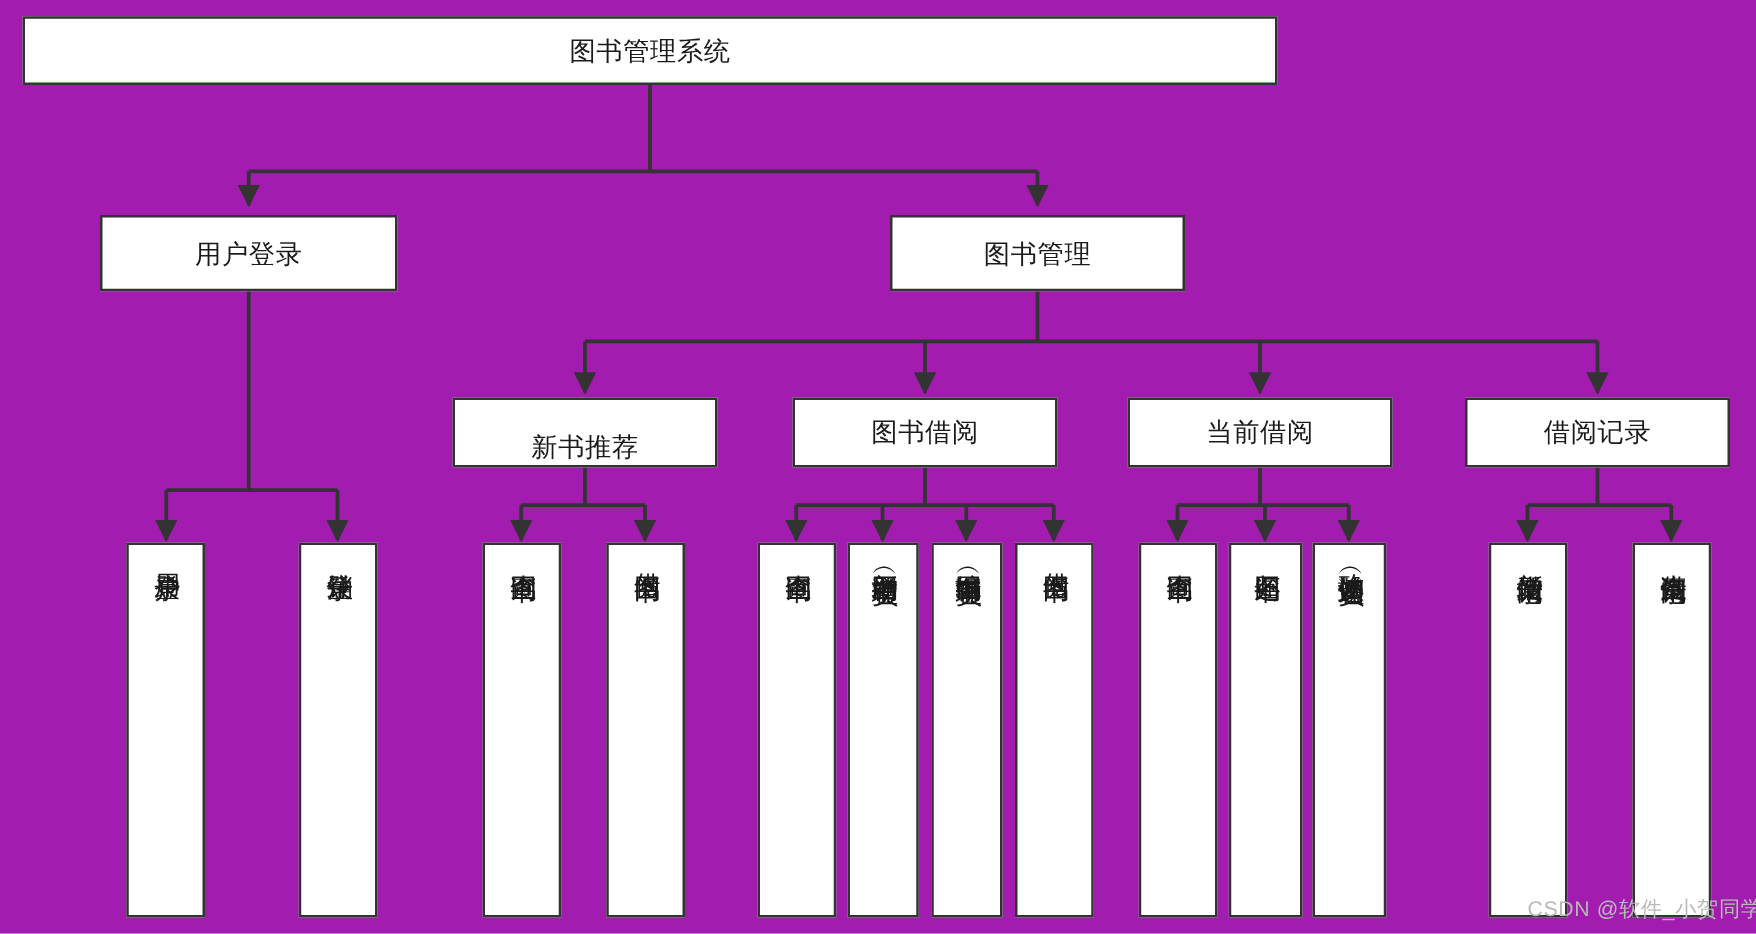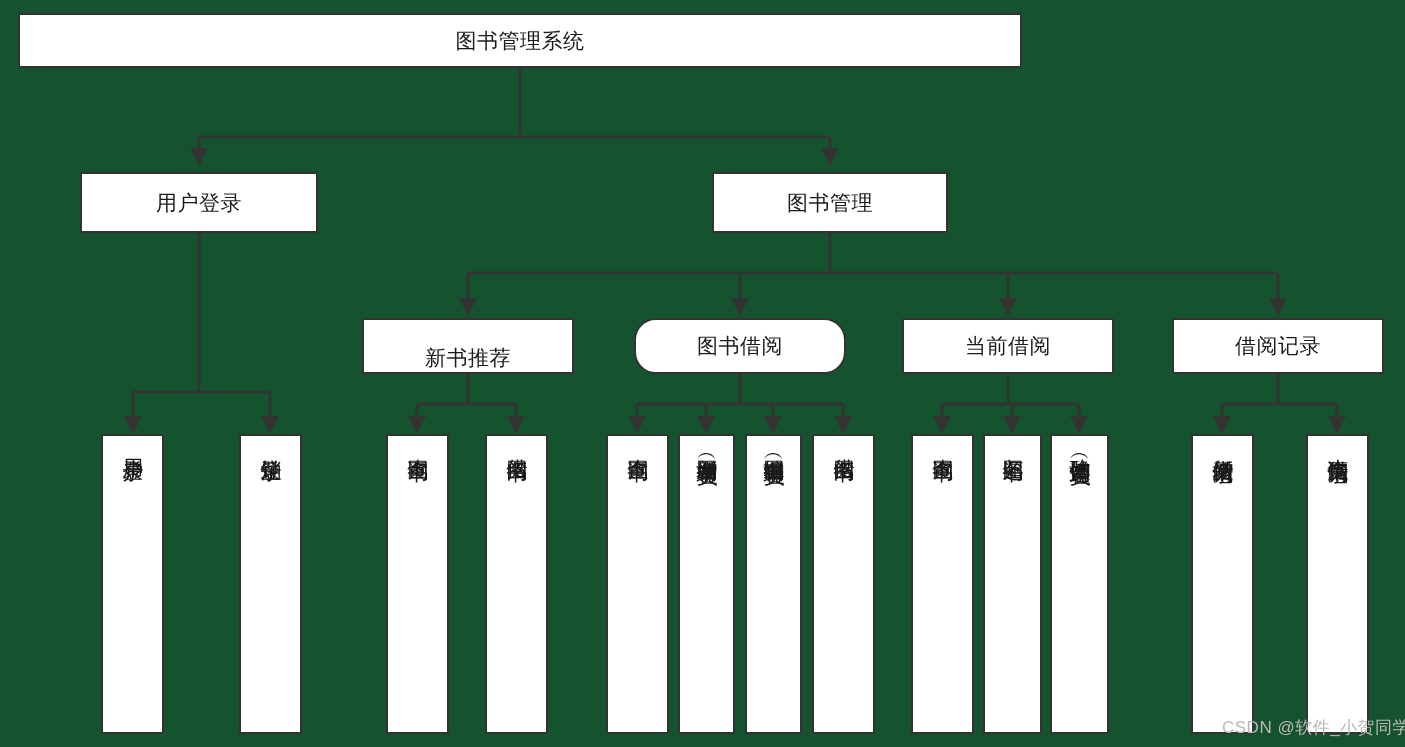--- a/index.html
+++ b/index.html
@@ -7,21 +7,21 @@
     padding: 0;
     background: #ffffff;
   }
   body {
     font-family: "Liberation Sans", "DejaVu Sans", sans-serif;
   }
   #canvas {
     position: relative;
     width: 1405px;
     height: 747px;
-    background: #14532d;
+    background: #a21caf;
     overflow: hidden;
   }
   svg.connectors {
     position: absolute;
     left: 0;
     top: 0;
     width: 1405px;
     height: 747px;
     pointer-events: none;
   }
@@ -124,21 +124,21 @@
   <div class="node node-h" style="left:80px; top:172px; width:238px; height:61px;">
     <span>用户登录</span>
   </div>
   <div class="node node-h" style="left:712px; top:172px; width:236px; height:61px;">
     <span>图书管理</span>
   </div>
 
   <div class="node node-h" style="left:362px; top:318px; width:212px; height:56px;align-items:flex-end;">
     <span>新书推荐</span>
   </div>
-  <div class="node node-h" style="left:634px; top:318px; width:212px; height:56px;border-radius:22px;">
+  <div class="node node-h" style="left:634px; top:318px; width:212px; height:56px;">
     <span>图书借阅</span>
   </div>
   <div class="node node-h" style="left:902px; top:318px; width:212px; height:56px;">
     <span>当前借阅</span>
   </div>
   <div class="node node-h" style="left:1172px; top:318px; width:212px; height:56px;">
     <span>借阅记录</span>
   </div>
 
   <div class="node node-v" style="left:101px; top:434px; width:63px; height:300px;">

